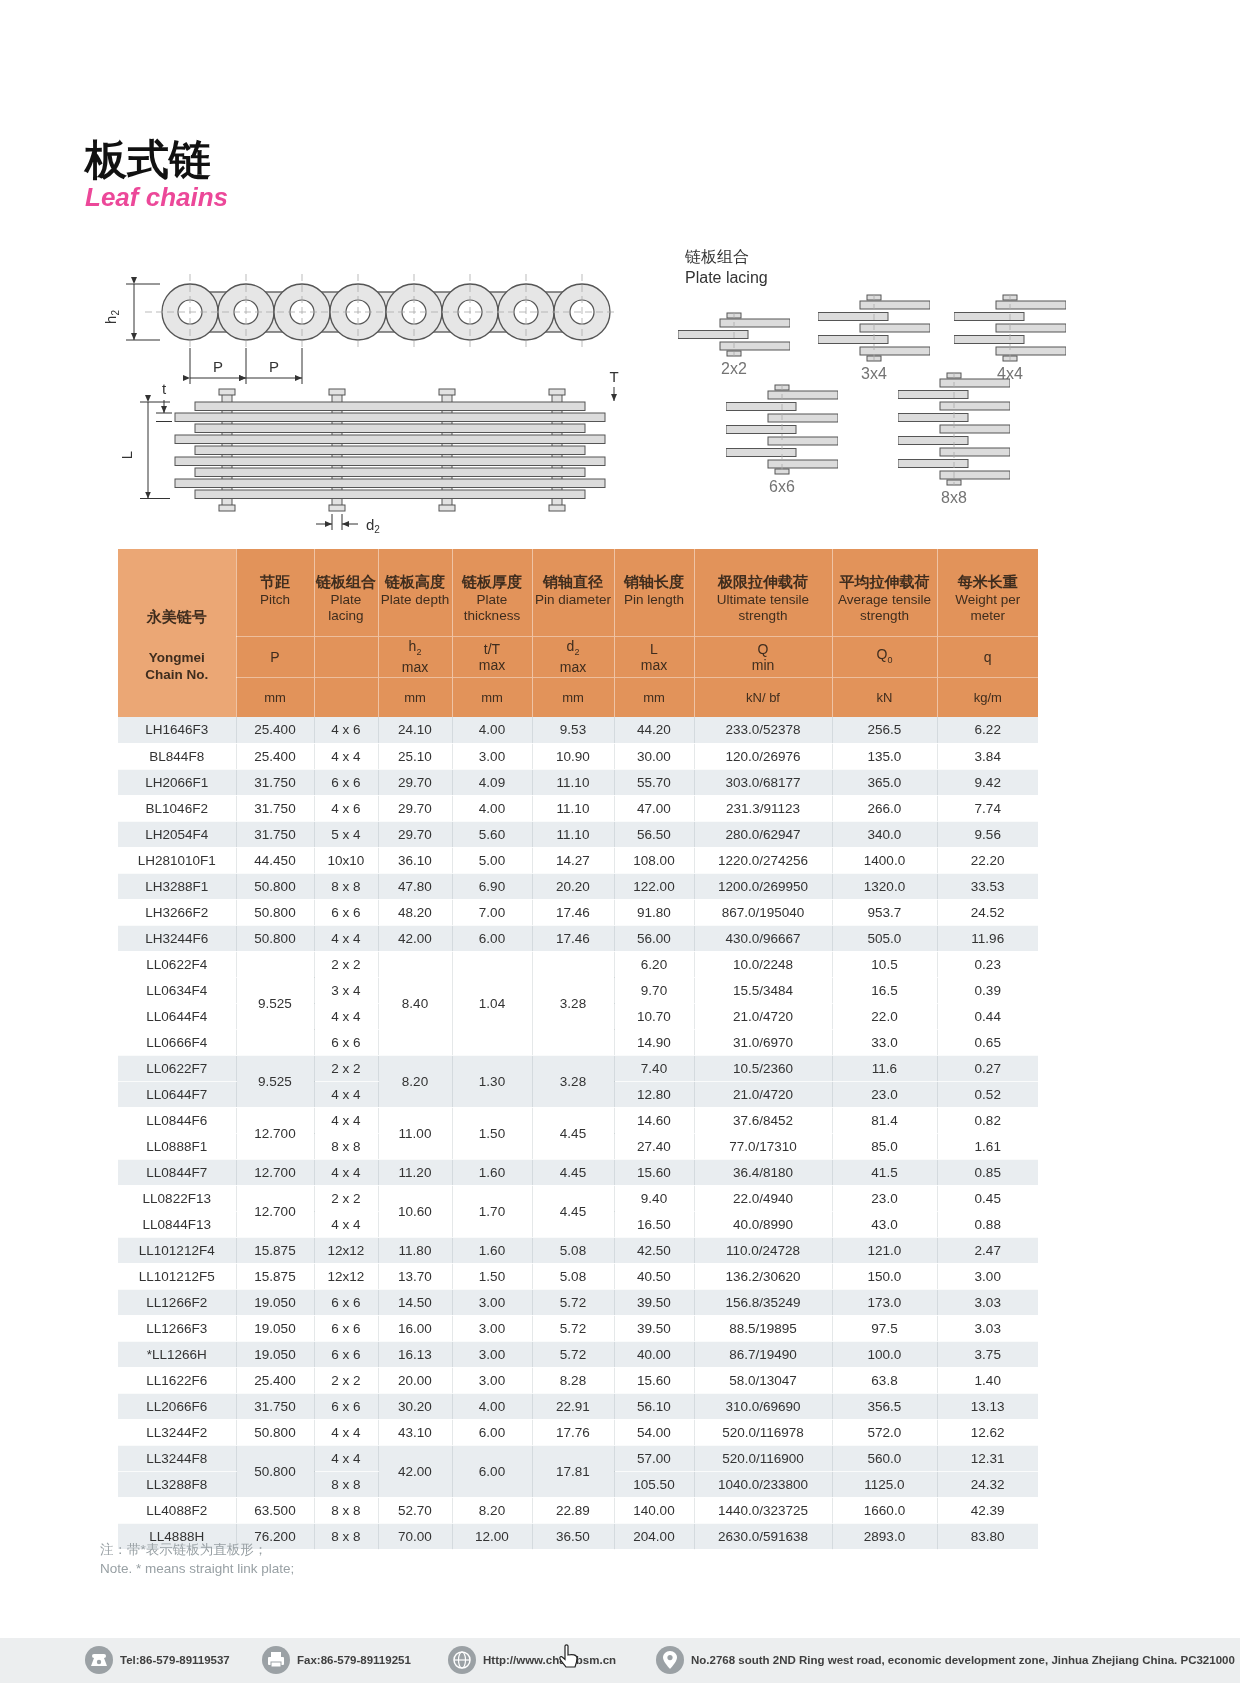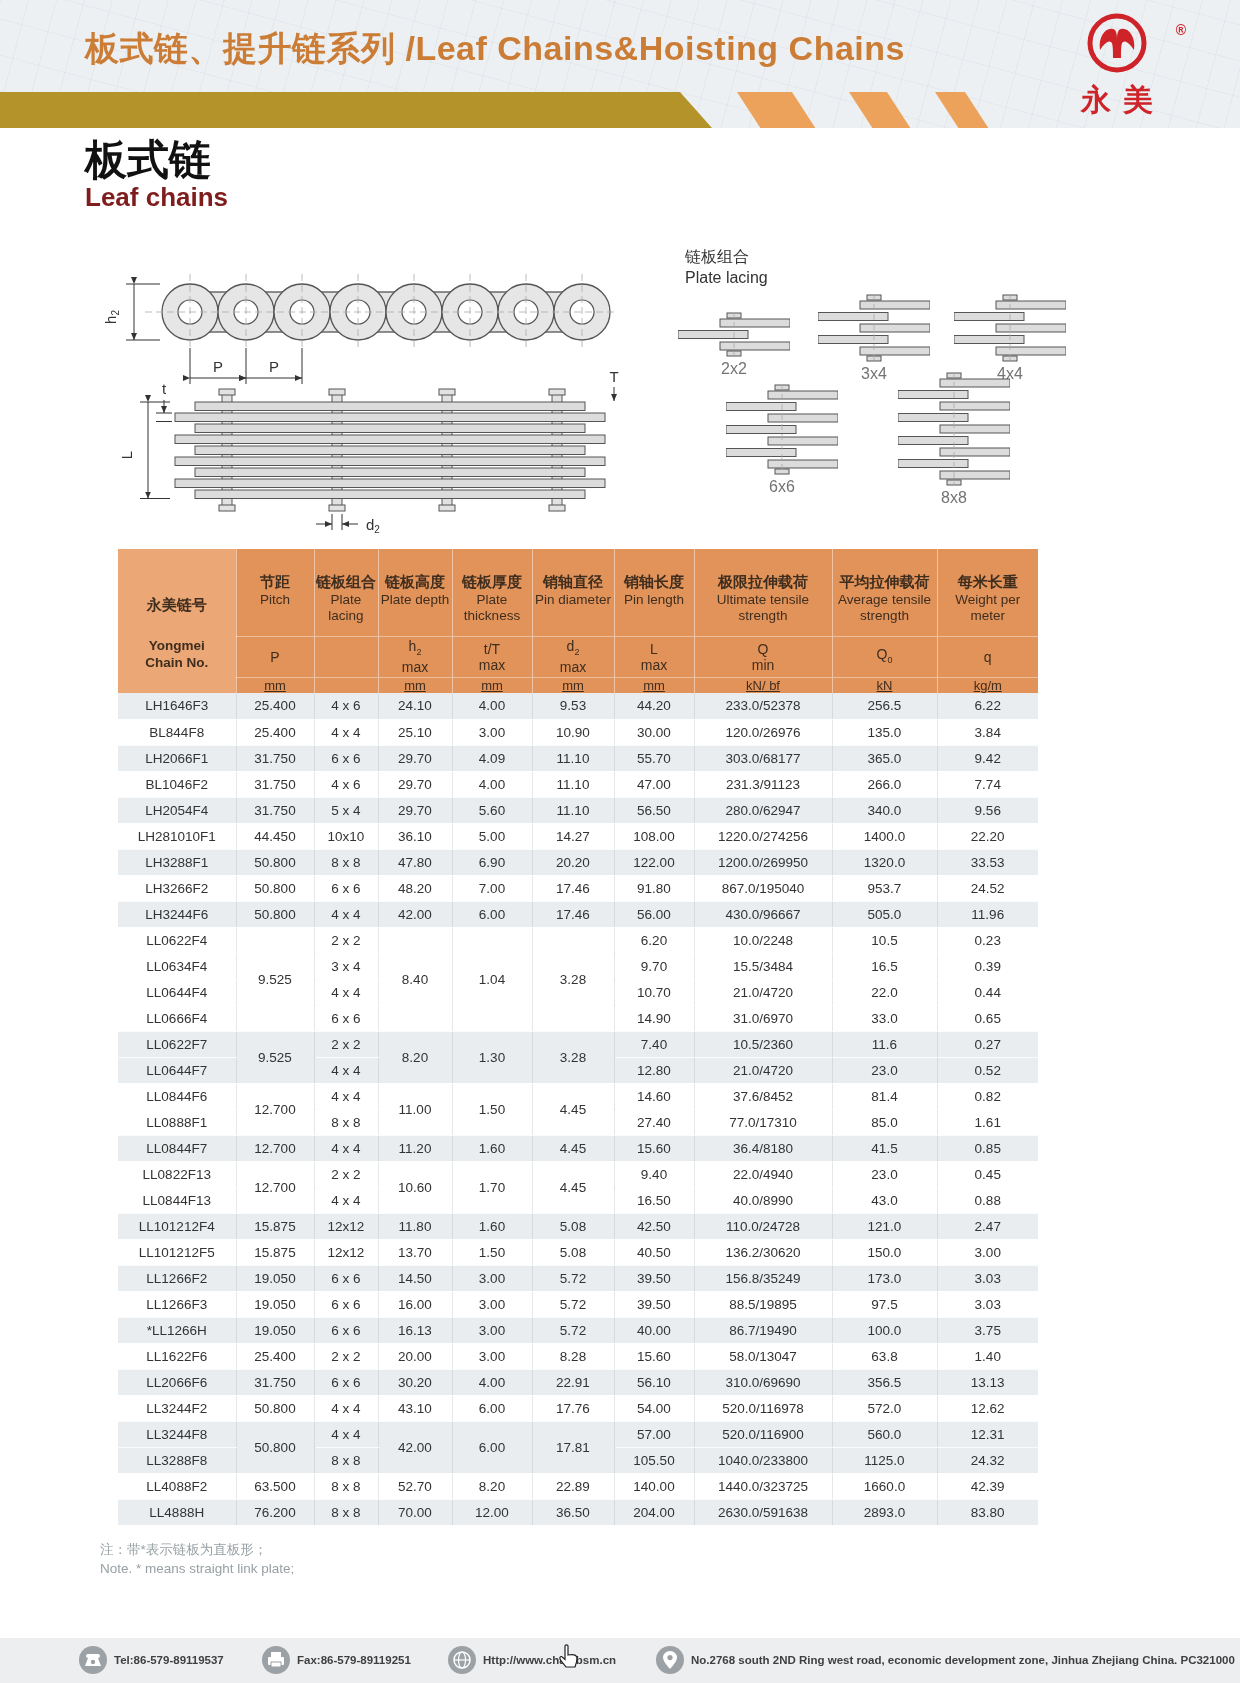--- a/index.html
+++ b/index.html
@@ -23,21 +23,21 @@
   .stripe2 { left:849px; width:38px; }
   .stripe3 { left:935px; width:30px; }
 
   .logo-block { position:absolute; right:58px; top:12px; width:130px; text-align:center; }
   .logo-reg { position:absolute; right:-4px; top:10px; color:#ce2328; font-size:14px; font-weight:bold; }
   .logo-text { margin-top:2px; color:#ce2328; font-size:30px; font-weight:bold; letter-spacing:12px;
     text-indent:12px; white-space:nowrap; }
 
   
   .sec-zh { position:absolute; left:85px; top:132px; font-size:42px; font-weight:bold; color:#111; }
-  .sec-en { position:absolute; left:85px; top:182px; font-size:26px; font-weight:bold; color:#7f1d1d; }
+  .sec-en { position:absolute; left:85px; top:182px; font-size:26px; font-weight:bold; color:#ec4899;font-style:italic; }
 
   
   .diagram-wrap { position:absolute; left:70px; top:232px; width:1120px; height:305px; }
   .lacing-heading { position:absolute; left:615px; top:14px; color:#333; font-size:16px; line-height:21px; }
   .lacing-item { position:absolute; text-align:center; }
   .lacing-item svg { display:block; margin:0 auto; }
   .lacing-label { margin-top:3px; font-size:16px; color:#737373; }
   .li-2x2 { left:608px; top:80px; width:112px; }
   .li-3x4 { left:748px; top:62px; width:112px; }
   .li-4x4 { left:884px; top:62px; width:112px; }
@@ -49,66 +49,50 @@
     table-layout:fixed; }
   .spec-table th, .spec-table td { text-align:center; vertical-align:middle; font-weight:normal; }
   thead th { background:#e2935a; color:#3f2d1e;
     border-right:1px solid rgba(255,255,255,.45); }
   thead tr th:last-child { border-right:none; }
   th.first-col { background:#eba775; }
   .tr-zh th { font-size:15px; font-weight:bold; height:30px; padding-top:24px; }
   .tr-en th { font-size:13.5px; height:44px; line-height:16px; vertical-align:top; }
   .tr-sym th { font-size:14px; height:41px; line-height:16px;
     border-top:1px solid rgba(255,255,255,.4); }
-  .tr-unit th { font-size:13px; height:16px; border-top:1px solid rgba(255,255,255,.4);text-decoration:underline; }
+  .tr-unit th { font-size:13px; height:40px; border-top:1px solid rgba(255,255,255,.4); }
   .first-col .fc-zh { font-size:15px; font-weight:bold; margin-bottom:22px; }
   .first-col .fc-en { font-size:13.5px; line-height:17px; }
   .spec-table sub { font-size:9px; }
   tbody td { height:26px; font-size:13.5px; color:#333;
     border-right:1px solid rgba(150,162,168,.25);
     border-bottom:1px solid rgba(255,255,255,.75); }
   tbody tr td:last-child { border-right:none; }
   tbody tr.g td { background:#e9edf0; }
   tbody tr.w td { background:#ffffff; }
 
   
   .note { position:absolute; left:100px; top:1540px; color:#98a0a4; font-size:13.5px; line-height:19px; }
 
   
   .footer-bar { position:absolute; left:0; top:1638px; width:1240px; height:45px; background:#eceeef; }
   .footer-item { position:absolute; top:8px; display:flex; align-items:center; gap:7px; }
-  .f-tel { left:79px; } .f-fax { left:262px; } .f-web { left:448px; } .f-addr { left:656px; }
+  .f-tel { left:85px; } .f-fax { left:262px; } .f-web { left:448px; } .f-addr { left:656px; }
   .f-icon { width:28px; height:28px; border-radius:50%; background:#9ba1a5; flex:0 0 28px;
     display:flex; align-items:center; justify-content:center; }
   .footer-item span { font-size:11.5px; font-weight:bold; color:#3f3f3f; white-space:nowrap; }
   .cursor { position:absolute; left:558px; top:1644px; }
 
   .dim-text { font-size:15px; fill:#333; }
 </style>
 </head>
 <body>
 
 <div class="page">
 
-  <div class="banner">
-    <div class="banner-title">板式链、提升链系列 /Leaf Chains&amp;Hoisting Chains</div>
-    <div class="gold-band"></div>
-    <div class="stripe stripe1"></div>
-    <div class="stripe stripe2"></div>
-    <div class="stripe stripe3"></div>
-    <div class="logo-block">
-      <span class="logo-reg">®</span>
-      <svg width="62" height="62" viewBox="0 0 62 62">
-        <circle cx="31" cy="31" r="27" fill="none" stroke="#ce2328" stroke-width="5"></circle>
-        <path d="M14 38 C12 24 20 15 27 17 C31 18 31 24 31 29 C31 24 31 18 35 17 C42 15 50 24 48 38
-                 C44 32 40 28 37 30 C35 31 35 38 35 46 L27 46 C27 38 27 31 25 30 C22 28 18 32 14 38 Z" fill="#ce2328"></path>
-      </svg>
-      <div class="logo-text">永美</div>
-    </div>
-  </div>
 
   <div class="sec-zh">板式链</div>
   <div class="sec-en">Leaf chains</div>
 
   <div class="diagram-wrap">
     <svg width="560" height="305" viewBox="0 0 560 305">
       <defs>
         <marker id="ar" markerWidth="8" markerHeight="8" refX="7" refY="3" orient="auto">
           <path d="M0,0 L7,3 L0,6 z" fill="#333"></path>
         </marker>

